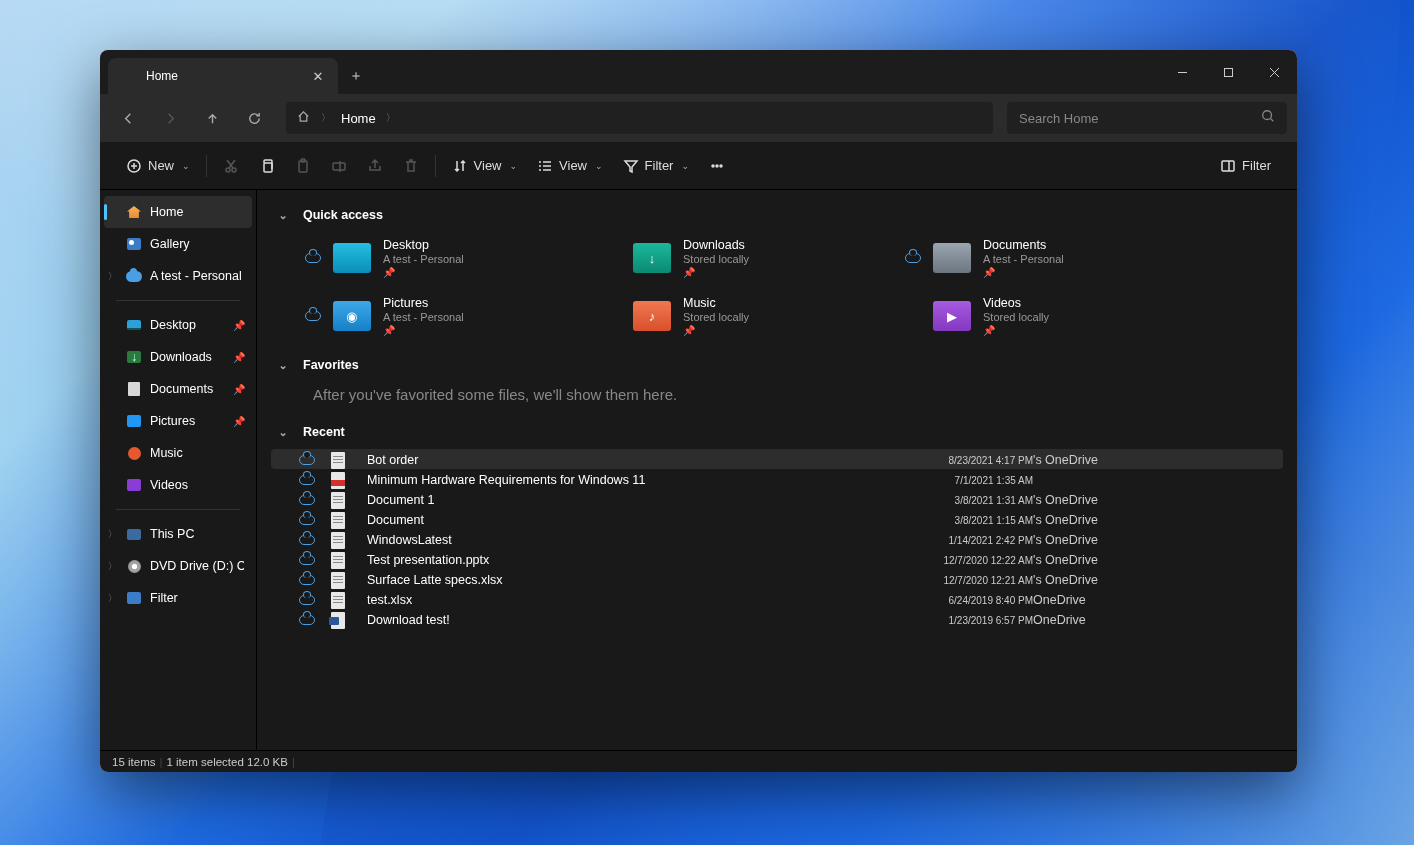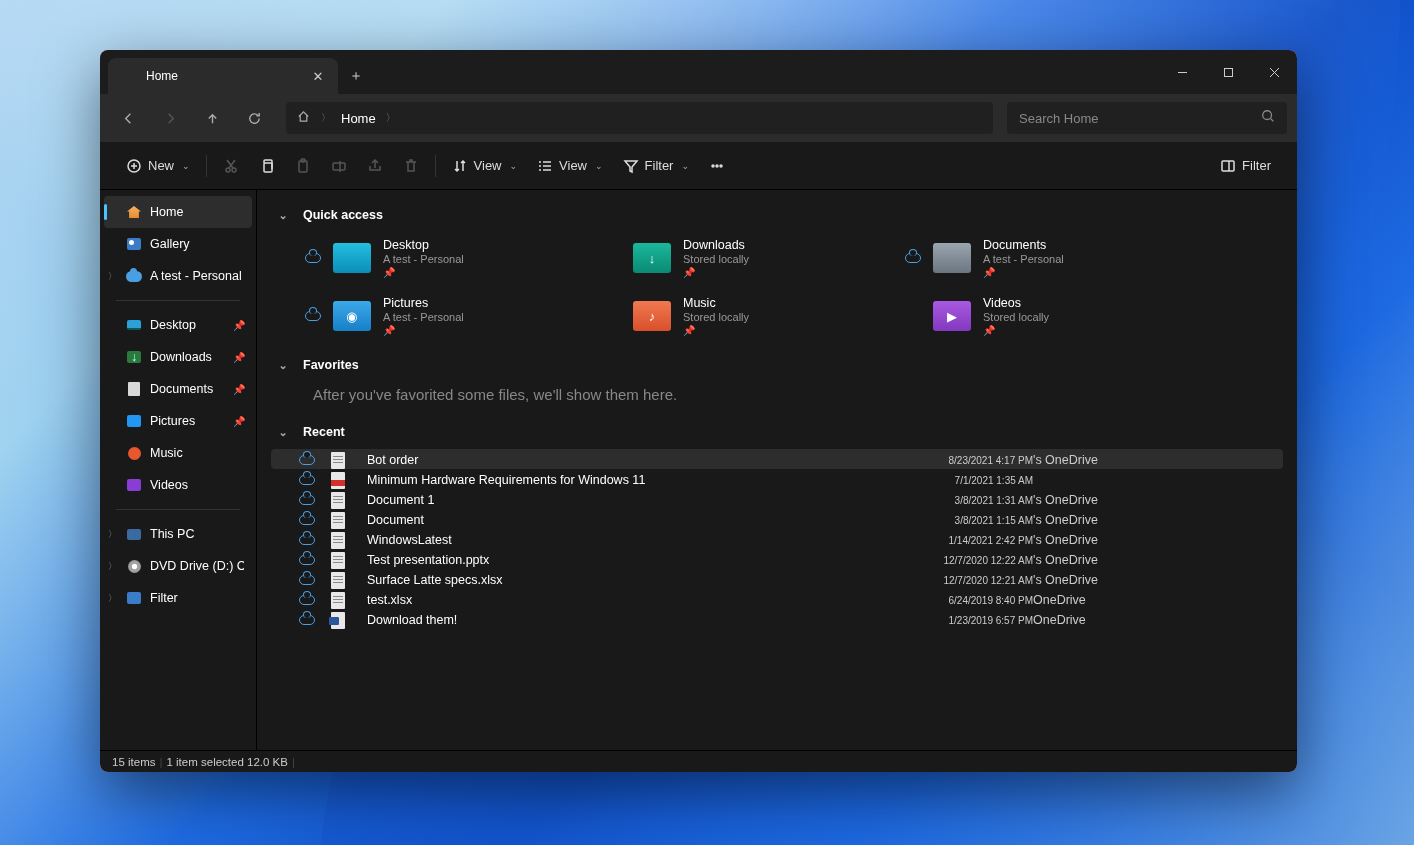--- a/index.html
+++ b/index.html
@@ -554,21 +554,21 @@
     <span class="rr-date">6/24/2019 8:40 PM</span>
     <span class="rr-loc">OneDrive</span>
           </div>
           <div class="recent-row">
     <span class="rr-cloud">
               <span class="ico-cloud-outline"></span>
             </span>
     <span class="rr-icon">
               <span class="ico-word"></span>
             </span>
-    <span class="rr-name">Download them!</span>
+    <span class="rr-name">Download test!</span>
     <span class="rr-date">1/23/2019 6:57 PM</span>
     <span class="rr-loc">OneDrive</span>
           </div>
         </div>
     </div>
   </div>
 
   <div class="statusbar">
     <span>15 items</span>
     <span class="ssep">|</span>

